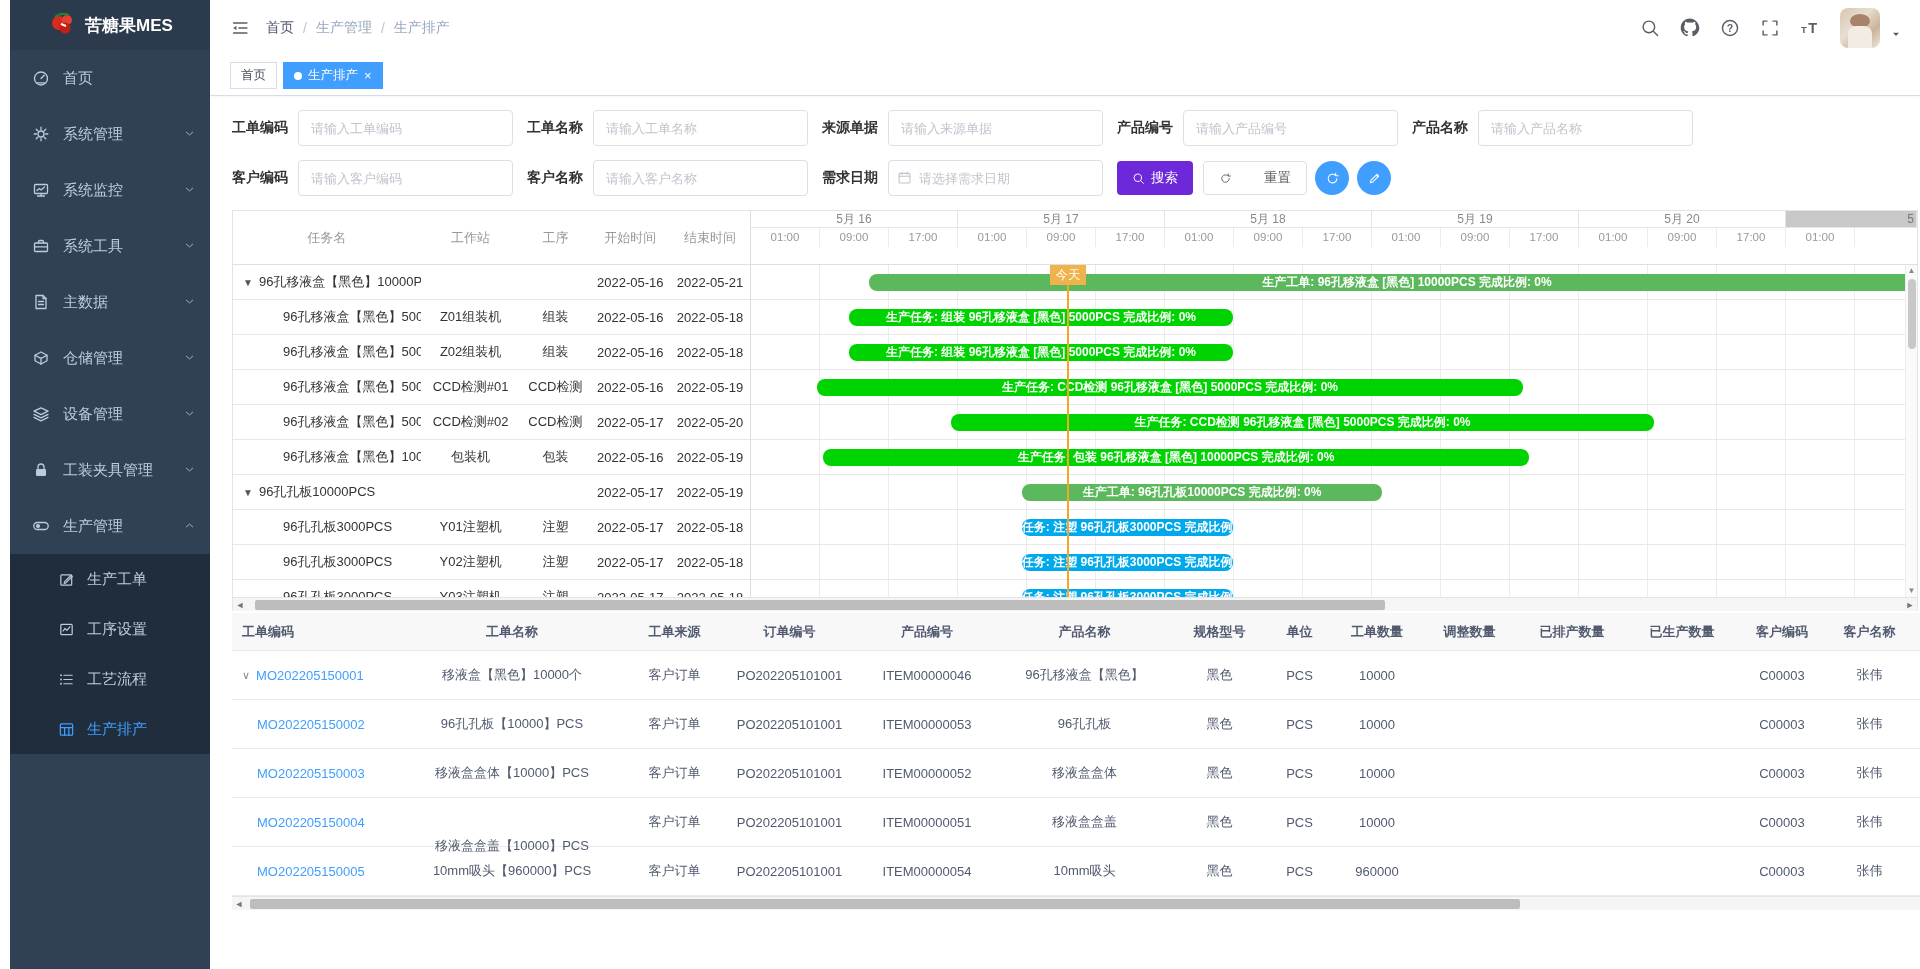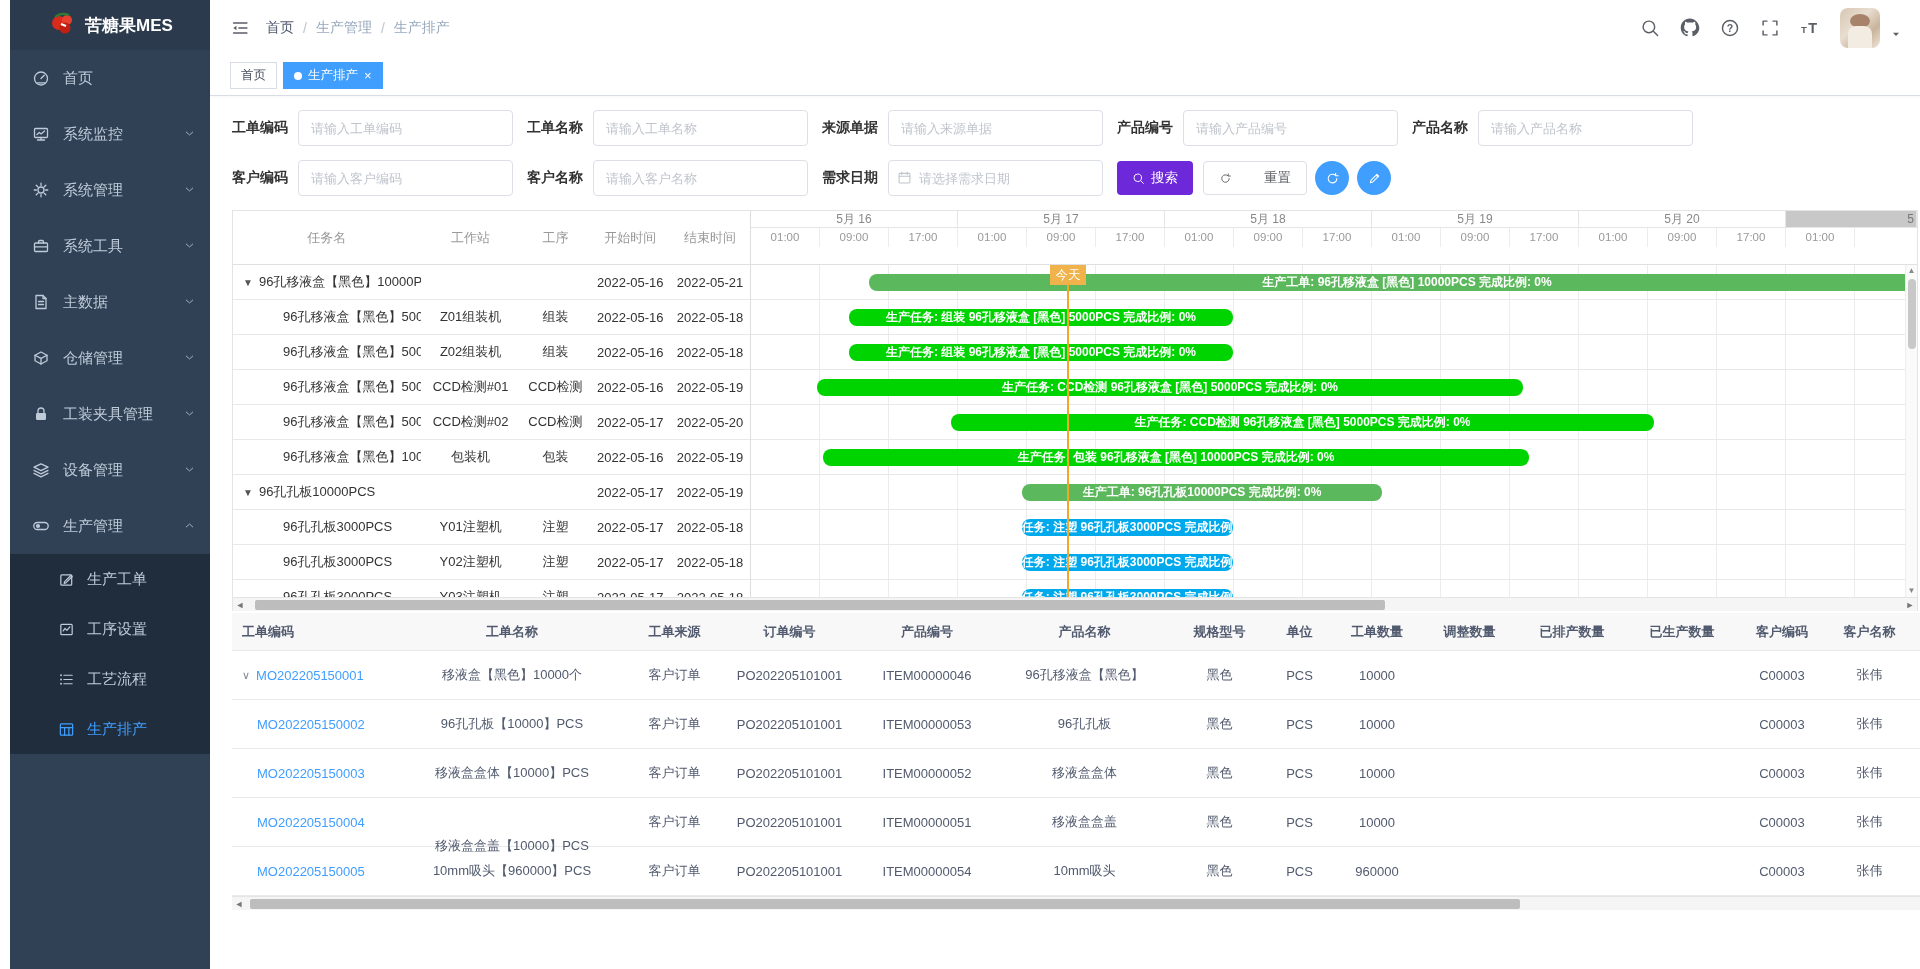--- a/index.html
+++ b/index.html
@@ -134,49 +134,49 @@
               <circle cx="9" cy="9.5" r="6.5" fill="none" stroke="currentColor" stroke-width="1.3" stroke-linecap="round" stroke-linejoin="round"></circle>
               <path d="M9 9.5L12.3 6.2" fill="none" stroke="currentColor" stroke-width="1.3" stroke-linecap="round" stroke-linejoin="round"></path>
               <path d="M5 13.8h8" fill="none" stroke="currentColor" stroke-width="1.3" stroke-linecap="round" stroke-linejoin="round"></path>
             </svg>
           </span>
           <span>首页</span>
         </div>
         <div class="mi">
           <span class="icon">
             <svg viewBox="0 0 18 18" width="18" height="18">
+              <circle cx="9" cy="9" r="3" fill="none" stroke="currentColor" stroke-width="1.3" stroke-linecap="round" stroke-linejoin="round"></circle>
+              <path d="M9 2.2v2.2M9 13.6v2.2M2.2 9h2.2M13.6 9h2.2M4.2 4.2l1.6 1.6M12.2 12.2l1.6 1.6M13.8 4.2l-1.6 1.6M5.8 12.2l-1.6 1.6" fill="none" stroke="currentColor" stroke-width="1.3" stroke-linecap="round" stroke-linejoin="round"></path>
+            </svg>
+          </span>
+          <span>系统管理</span>
+          <span class="icon chev">
+            <svg viewBox="0 0 18 18" width="13" height="13">
+              <path d="M4.5 7l4.5 4 4.5-4" fill="none" stroke="currentColor" stroke-width="1.3" stroke-linecap="round" stroke-linejoin="round"></path>
+            </svg>
+          </span>
+        </div>
+        <div class="mi">
+          <span class="icon">
+            <svg viewBox="0 0 18 18" width="18" height="18">
               <rect x="2.5" y="3.5" width="13" height="9" rx="1" fill="none" stroke="currentColor" stroke-width="1.3" stroke-linecap="round" stroke-linejoin="round"></rect>
               <path d="M9 12.5V15M5.5 15h7" fill="none" stroke="currentColor" stroke-width="1.3" stroke-linecap="round" stroke-linejoin="round"></path>
               <path d="M5 9.5l2.3-2 1.8 1.4 3.4-2.9" fill="none" stroke="currentColor" stroke-width="1.3" stroke-linecap="round" stroke-linejoin="round"></path>
             </svg>
           </span>
           <span>系统监控</span>
           <span class="icon chev">
             <svg viewBox="0 0 18 18" width="13" height="13">
               <path d="M4.5 7l4.5 4 4.5-4" fill="none" stroke="currentColor" stroke-width="1.3" stroke-linecap="round" stroke-linejoin="round"></path>
             </svg>
           </span>
         </div>
         <div class="mi">
           <span class="icon">
             <svg viewBox="0 0 18 18" width="18" height="18">
-              <circle cx="9" cy="9" r="3" fill="none" stroke="currentColor" stroke-width="1.3" stroke-linecap="round" stroke-linejoin="round"></circle>
-              <path d="M9 2.2v2.2M9 13.6v2.2M2.2 9h2.2M13.6 9h2.2M4.2 4.2l1.6 1.6M12.2 12.2l1.6 1.6M13.8 4.2l-1.6 1.6M5.8 12.2l-1.6 1.6" fill="none" stroke="currentColor" stroke-width="1.3" stroke-linecap="round" stroke-linejoin="round"></path>
-            </svg>
-          </span>
-          <span>系统管理</span>
-          <span class="icon chev">
-            <svg viewBox="0 0 18 18" width="13" height="13">
-              <path d="M4.5 7l4.5 4 4.5-4" fill="none" stroke="currentColor" stroke-width="1.3" stroke-linecap="round" stroke-linejoin="round"></path>
-            </svg>
-          </span>
-        </div>
-        <div class="mi">
-          <span class="icon">
-            <svg viewBox="0 0 18 18" width="18" height="18">
               <rect x="2.5" y="6" width="13" height="8.5" rx="1" fill="none" stroke="currentColor" stroke-width="1.3" stroke-linecap="round" stroke-linejoin="round"></rect>
               <path d="M6.5 6V4.7a1.2 1.2 0 011.2-1.2h2.6a1.2 1.2 0 011.2 1.2V6M2.5 9.8h13" fill="none" stroke="currentColor" stroke-width="1.3" stroke-linecap="round" stroke-linejoin="round"></path>
             </svg>
           </span>
           <span>系统工具</span>
           <span class="icon chev">
             <svg viewBox="0 0 18 18" width="13" height="13">
               <path d="M4.5 7l4.5 4 4.5-4" fill="none" stroke="currentColor" stroke-width="1.3" stroke-linecap="round" stroke-linejoin="round"></path>
             </svg>
           </span>
@@ -205,39 +205,39 @@
           <span>仓储管理</span>
           <span class="icon chev">
             <svg viewBox="0 0 18 18" width="13" height="13">
               <path d="M4.5 7l4.5 4 4.5-4" fill="none" stroke="currentColor" stroke-width="1.3" stroke-linecap="round" stroke-linejoin="round"></path>
             </svg>
           </span>
         </div>
         <div class="mi">
           <span class="icon">
             <svg viewBox="0 0 18 18" width="18" height="18">
-              <rect x="4" y="8" width="10" height="7" rx="1.2" fill="currentColor"></rect>
-              <path d="M6 8V6a3 3 0 016 0v2" fill="none" stroke="currentColor" stroke-width="1.3" stroke-linecap="round" stroke-linejoin="round"></path>
-            </svg>
-          </span>
-          <span>工装夹具管理</span>
+              <path d="M9 2.8l7 3.4-7 3.4-7-3.4z" fill="none" stroke="currentColor" stroke-width="1.3" stroke-linecap="round" stroke-linejoin="round"></path>
+              <path d="M2 9.4L9 12.8l7-3.4M2 12.4L9 15.8l7-3.4" fill="none" stroke="currentColor" stroke-width="1.3" stroke-linecap="round" stroke-linejoin="round"></path>
+            </svg>
+          </span>
+          <span>设备管理</span>
           <span class="icon chev">
             <svg viewBox="0 0 18 18" width="13" height="13">
               <path d="M4.5 7l4.5 4 4.5-4" fill="none" stroke="currentColor" stroke-width="1.3" stroke-linecap="round" stroke-linejoin="round"></path>
             </svg>
           </span>
         </div>
         <div class="mi">
           <span class="icon">
             <svg viewBox="0 0 18 18" width="18" height="18">
-              <path d="M9 2.8l7 3.4-7 3.4-7-3.4z" fill="none" stroke="currentColor" stroke-width="1.3" stroke-linecap="round" stroke-linejoin="round"></path>
-              <path d="M2 9.4L9 12.8l7-3.4M2 12.4L9 15.8l7-3.4" fill="none" stroke="currentColor" stroke-width="1.3" stroke-linecap="round" stroke-linejoin="round"></path>
-            </svg>
-          </span>
-          <span>设备管理</span>
+              <rect x="4" y="8" width="10" height="7" rx="1.2" fill="currentColor"></rect>
+              <path d="M6 8V6a3 3 0 016 0v2" fill="none" stroke="currentColor" stroke-width="1.3" stroke-linecap="round" stroke-linejoin="round"></path>
+            </svg>
+          </span>
+          <span>工装夹具管理</span>
           <span class="icon chev">
             <svg viewBox="0 0 18 18" width="13" height="13">
               <path d="M4.5 7l4.5 4 4.5-4" fill="none" stroke="currentColor" stroke-width="1.3" stroke-linecap="round" stroke-linejoin="round"></path>
             </svg>
           </span>
         </div>
         <div class="mi">
           <span class="icon">
             <svg viewBox="0 0 18 18" width="18" height="18">
               <rect x="1.8" y="5.5" width="14.4" height="7" rx="3.5" fill="none" stroke="currentColor" stroke-width="1.3" stroke-linecap="round" stroke-linejoin="round"></rect>

